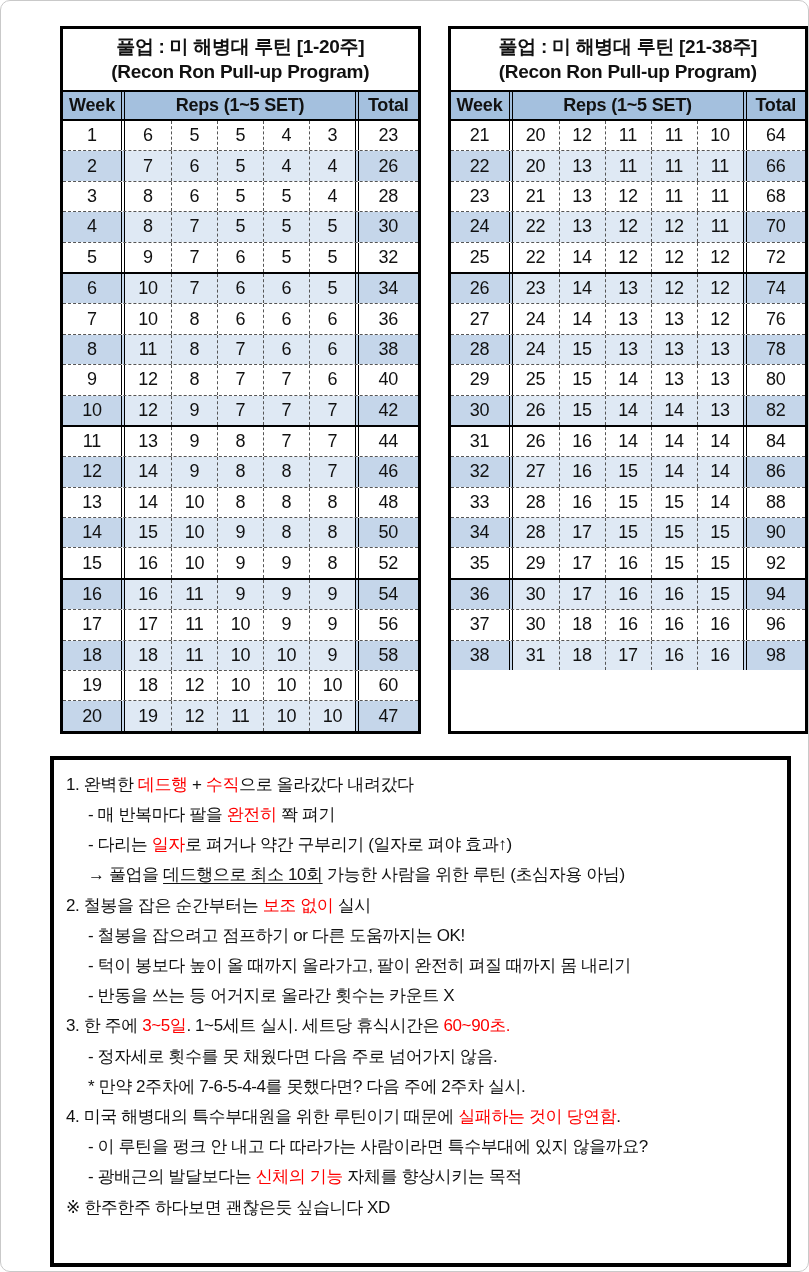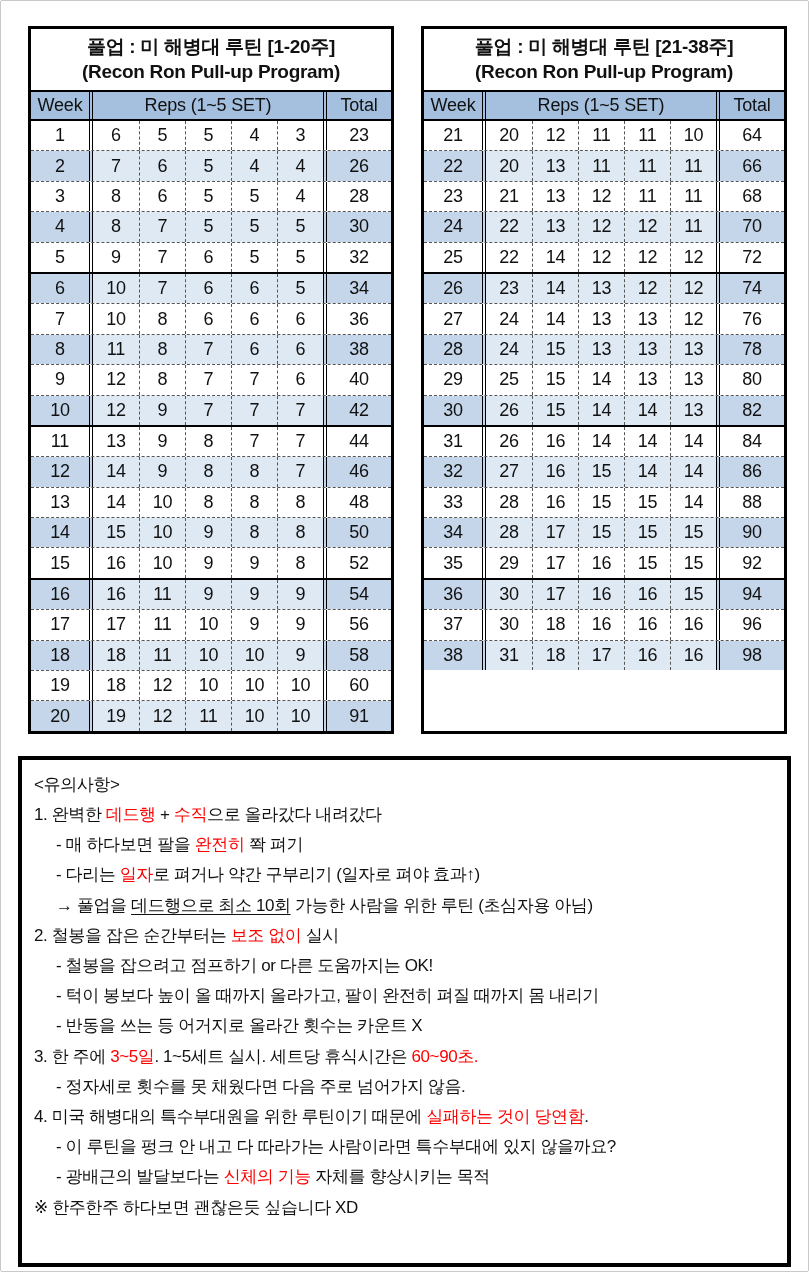--- a/index.html
+++ b/index.html
@@ -1,30 +1,30 @@
 <!DOCTYPE html>
 <html style="--hd: #a4c0de; --sd: #c5d6ea; --sl: #dfe9f4; --rd: #fe0000;"><head>
 <meta charset="utf-8">
 <style>
   html,body { margin:0; padding:0; background:#fff; }
   body { font-family:"Liberation Sans","DejaVu Sans",sans-serif; color:#111; }
   .page {
     position:relative; width:809px; height:1272px; box-sizing:border-box;
-    border:1px solid #c9c9c9; border-radius:2px; background:#fff; overflow:hidden;
+    border:1px solid #c9c9c9; border-radius:10px; background:#fff; overflow:hidden;padding-left:32px;
   }
   .tables-row { display:flex; gap:27px; padding:25px 0 0 27px; }
 
   .ptable { width:366px; box-sizing:border-box; border:3px solid #000; background:#fff; }
   .ptable .title {
     text-align:center; font-size:19px; font-weight:600; line-height:25px;
     padding:5px 0 6px 0; border-bottom:2px solid #000; letter-spacing:-0.3px;
   }
   .thead { display:grid; grid-template-columns:62px 230px 1fr; height:27px;
            border-bottom:2px solid #000; }
-  .thead .cell { background:var(--hd); font-size:18px; }
+  .thead .cell { background:var(--hd); font-size:18px;font-weight:bold; }
   .trow { display:grid; grid-template-columns:62px 46px 46px 46px 46px 46px 1fr; height:29.4px; }
   .trow + .trow { border-top:1px dashed #555; }
   .trow.gstart { border-top:2px solid #000; }
   .cell { display:flex; align-items:center; justify-content:center; font-size:18px;
           box-sizing:border-box; letter-spacing:-0.2px; }
   .c-wk { border-right:4px double #000; }
   .c-tt { border-left:4px double #000;text-align:right; }
   .c-rp + .c-rp { border-left:1px dashed #555; }
   .trow.alt .c-wk, .trow.alt .c-tt { background:var(--sd); }
   .trow.alt .c-rp { background:var(--sl); }
@@ -227,21 +227,21 @@
             <div class="cell c-rp">10</div>
             <div class="cell c-tt">60</div>
           </div>
           <div class="trow alt">
             <div class="cell c-wk">20</div>
             <div class="cell c-rp">19</div>
             <div class="cell c-rp">12</div>
             <div class="cell c-rp">11</div>
             <div class="cell c-rp">10</div>
             <div class="cell c-rp">10</div>
-            <div class="cell c-tt">91</div>
+            <div class="cell c-tt">47</div>
           </div>
         </div>
     </section>
 
     <section class="ptable">
       <div class="title">
         <div>풀업 : 미 해병대 루틴 [21-38주]</div>
         <div>(Recon Ron Pull-up Program)</div>
       </div>
       <div class="thead">
@@ -412,30 +412,30 @@
             <div class="cell c-rp">16</div>
             <div class="cell c-tt">98</div>
           </div>
         </div>
     </section>
 
   </div>
 
   <div class="notes">
     <div>
-        <div class="note-line"><span>&lt;유의사항&gt;</span></div>
         <div class="note-line"><span>1. 완벽한 </span><span class="red">데드행</span><span> + </span><span class="red">수직</span><span>으로 올라갔다 내려갔다</span></div>
-        <div class="note-line ind"><span>- 매 하다보면 팔을 </span><span class="red">완전히</span><span> 쫙 펴기</span></div>
+        <div class="note-line ind"><span>- 매 반복마다 팔을 </span><span class="red">완전히</span><span> 쫙 펴기</span></div>
         <div class="note-line ind"><span>- 다리는 </span><span class="red">일자</span><span>로 펴거나 약간 구부리기 (일자로 펴야 효과↑)</span></div>
         <div class="note-line ind"><span>→ 풀업을 </span><span class="ul">데드행으로 최소 10회</span><span> 가능한 사람을 위한 루틴 (초심자용 아님)</span></div>
         <div class="note-line"><span>2. 철봉을 잡은 순간부터는 </span><span class="red">보조 없이</span><span> 실시</span></div>
         <div class="note-line ind"><span>- 철봉을 잡으려고 점프하기 or 다른 도움까지는 OK!</span></div>
         <div class="note-line ind"><span>- 턱이 봉보다 높이 올 때까지 올라가고, 팔이 완전히 펴질 때까지 몸 내리기</span></div>
         <div class="note-line ind"><span>- 반동을 쓰는 등 어거지로 올라간 횟수는 카운트 X</span></div>
         <div class="note-line"><span>3. 한 주에 </span><span class="red">3~5일</span><span>. 1~5세트 실시. 세트당 휴식시간은 </span><span class="red">60~90초.</span></div>
         <div class="note-line ind"><span>- 정자세로 횟수를 못 채웠다면 다음 주로 넘어가지 않음.</span></div>
+        <div class="note-line ind"><span>* 만약 2주차에 7-6-5-4-4를 못했다면? 다음 주에 2주차 실시.</span></div>
         <div class="note-line"><span>4. 미국 해병대의 특수부대원을 위한 루틴이기 때문에 </span><span class="red">실패하는 것이 당연함</span><span>.</span></div>
         <div class="note-line ind"><span>- 이 루틴을 펑크 안 내고 다 따라가는 사람이라면 특수부대에 있지 않을까요?</span></div>
         <div class="note-line ind"><span>- 광배근의 발달보다는 </span><span class="red">신체의 기능</span><span> 자체를 향상시키는 목적</span></div>
         <div class="note-line"><span>※ 한주한주 하다보면 괜찮은듯 싶습니다 XD</span></div>
       </div>
   </div>
 </div>
 
 </body></html>

